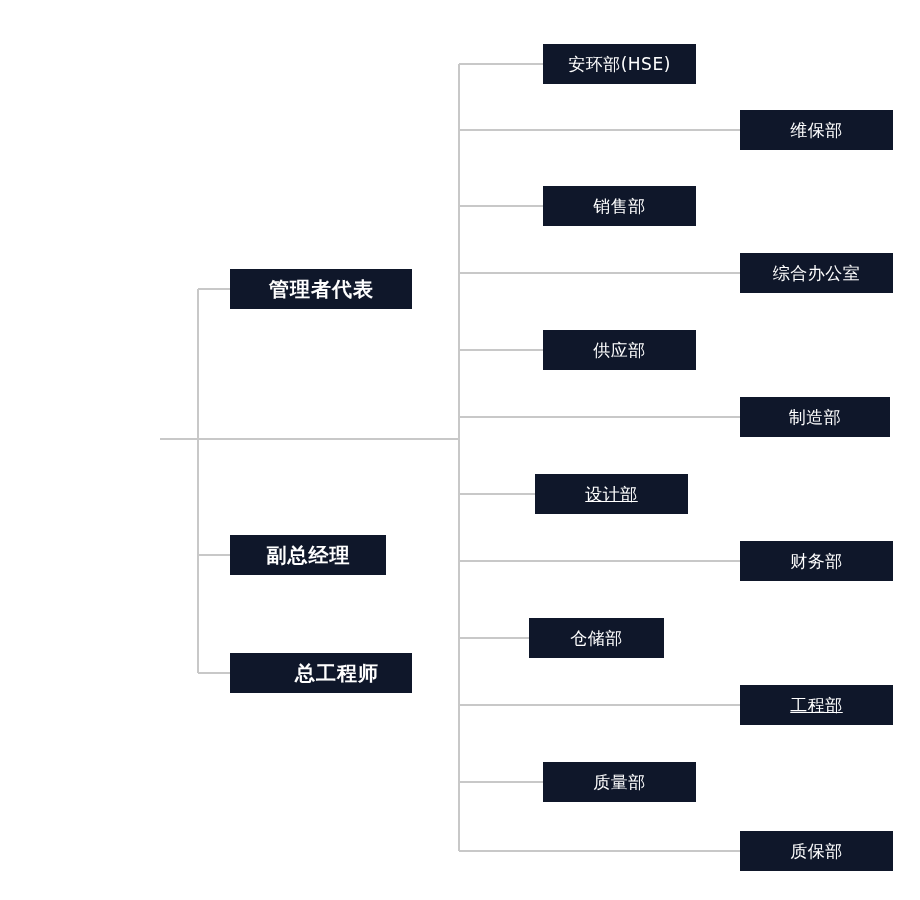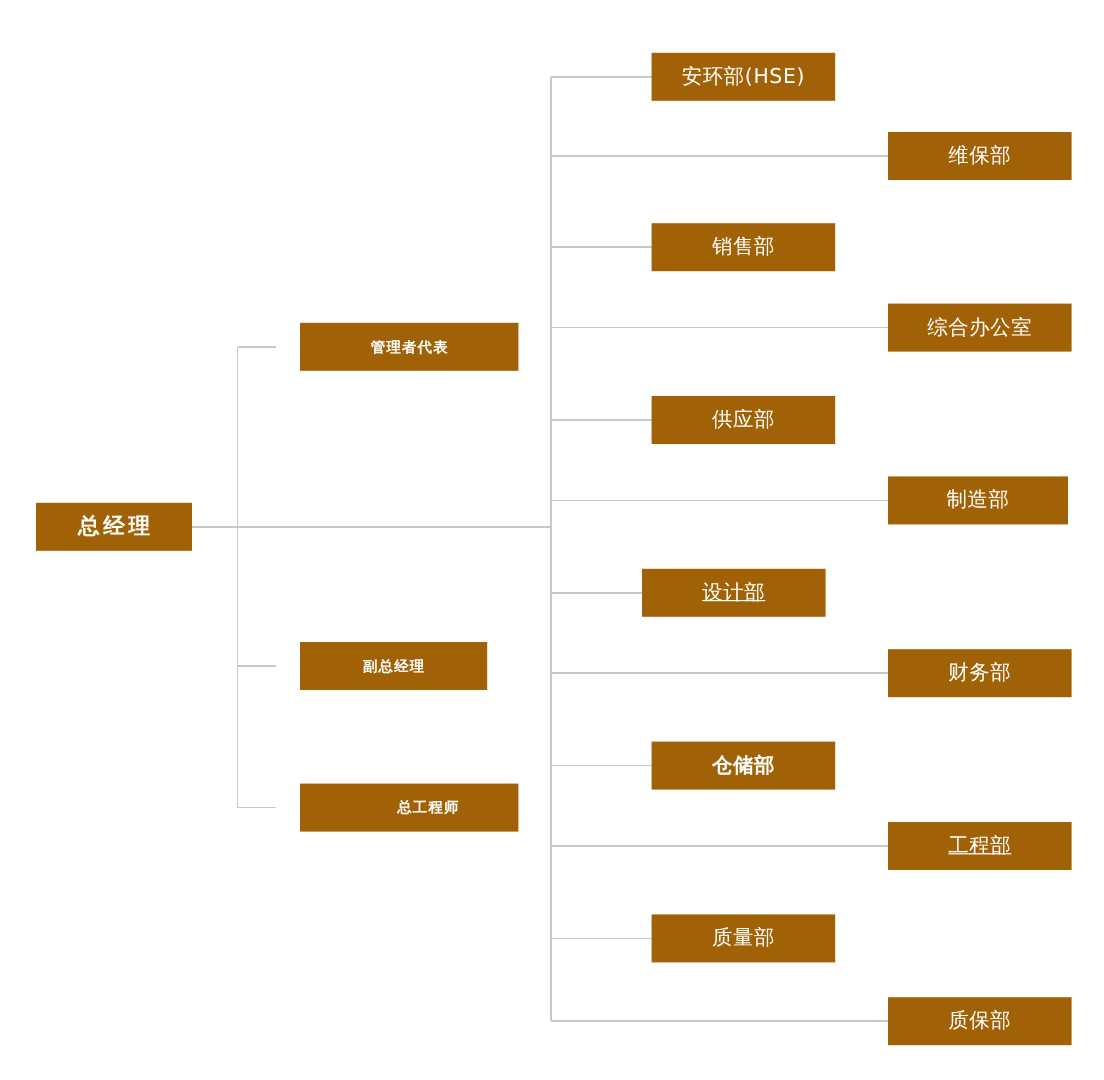--- a/index.html
+++ b/index.html
@@ -24,39 +24,38 @@
     width: 920px;
     height: 900px;
   }
   .node {
     position: absolute;
     box-sizing: border-box;
     display: flex;
     align-items: center;
     justify-content: center;
     color: #ffffff;
-    background: #a16207;
+    background: #0f172a;
     height: 40px;
     font-size: 17px;
     line-height: 1;
     white-space: nowrap;
     z-index: 2;
   }
   .node.root {
     font-weight: bold;
     letter-spacing: 3px;
     font-size: 18px;
     text-indent: 3px;
   }
   .node.level2 {
     font-weight: bold;
     letter-spacing: 1px;
-    font-size: 12px;
+    font-size: 20px;
     text-indent: 1px;
-    margin-left: 20px;
   }
   .node.dept {
     font-weight: normal;
     letter-spacing: 0.5px;
     font-size: 17px;
   }
 </style>
 </head>
 <body>
 
@@ -78,23 +77,20 @@
         <line x1="459" y1="417" x2="740" y2="417"></line>
         <line x1="459" y1="494" x2="543" y2="494"></line>
         <line x1="459" y1="561" x2="740" y2="561"></line>
         <line x1="459" y1="638" x2="543" y2="638"></line>
         <line x1="459" y1="705" x2="740" y2="705"></line>
         <line x1="459" y1="782" x2="543" y2="782"></line>
         <line x1="459" y1="851" x2="740" y2="851"></line>
       </g>
   </svg>
 
-  <div class="node root" style="left:30px; top:419px; width:130px;">
-    <span>总经理</span>
-  </div>
 
   <div id="level2-container">
       <div class="node level2" style="left: 230px; top: 269px; width: 182px;">
         <span>管理者代表</span>
       </div>
       <div class="node level2" style="left: 230px; top: 535px; width: 156px; font-family: Liberation Serif, serif;">
         <span>副总经理</span>
       </div>
       <div class="node level2" style="left: 230px; top: 653px; width: 182px; padding-left: 31px;">
         <span>总工程师</span>
@@ -118,21 +114,21 @@
       </div>
       <div class="node dept" style="left: 740px; top: 397px; width: 150px;">
         <span>制造部</span>
       </div>
       <div class="node dept" style="left: 535px; top: 474px; width: 153px; text-decoration: underline;">
         <span>设计部</span>
       </div>
       <div class="node dept" style="left: 740px; top: 541px; width: 153px;">
         <span>财务部</span>
       </div>
-      <div class="node dept" style="left: 543px; top: 618px; width: 153px; font-weight: bold;">
+      <div class="node dept" style="left: 529px; top: 618px; width: 135px;">
         <span>仓储部</span>
       </div>
       <div class="node dept" style="left: 740px; top: 685px; width: 153px; text-decoration: underline;">
         <span>工程部</span>
       </div>
       <div class="node dept" style="left: 543px; top: 762px; width: 153px;">
         <span>质量部</span>
       </div>
       <div class="node dept" style="left: 740px; top: 831px; width: 153px;">
         <span>质保部</span>

